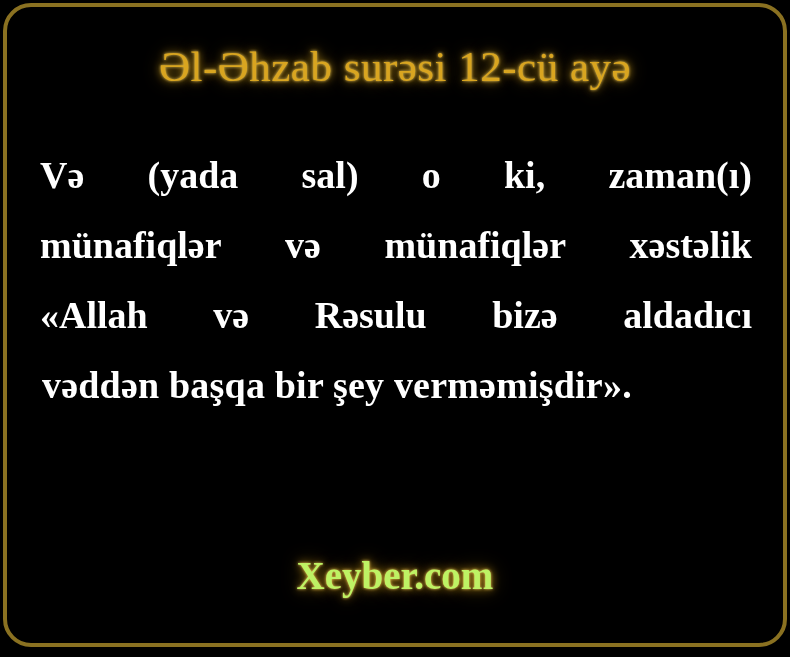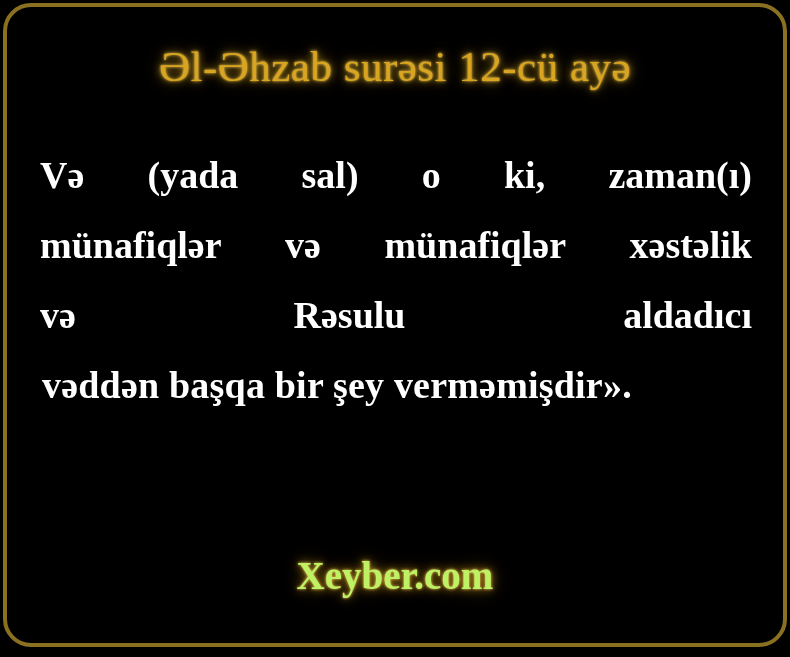--- a/index.html
+++ b/index.html
@@ -133,22 +133,24 @@
           <span>ki,</span>
           <span>zaman(ı)</span>
         </div>
         <div class="verse-line justify">
           <span>münafiqlər</span>
           <span>və</span>
           <span>münafiqlər</span>
           <span>xəstəlik</span>
         </div>
         <div class="verse-line justify">
+          <span>«Allah</span>
           <span>və</span>
           <span>Rəsulu</span>
+          <span>bizə</span>
           <span>aldadıcı</span>
         </div>
         <div class="verse-line last inset">vəddən başqa bir şey verməmişdir».</div>
       </div>
 
     <div id="footer">Xeyber.com</div>
 
   </div>
 </div>
 

